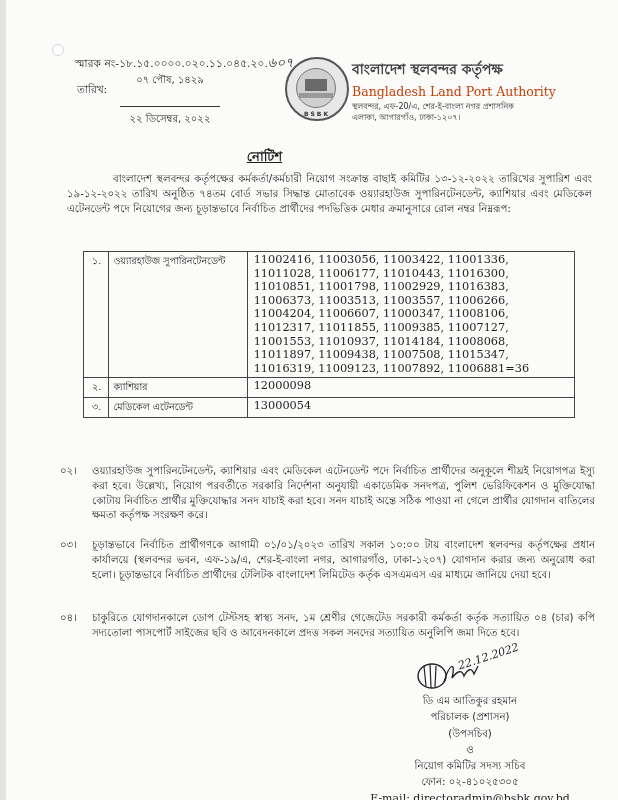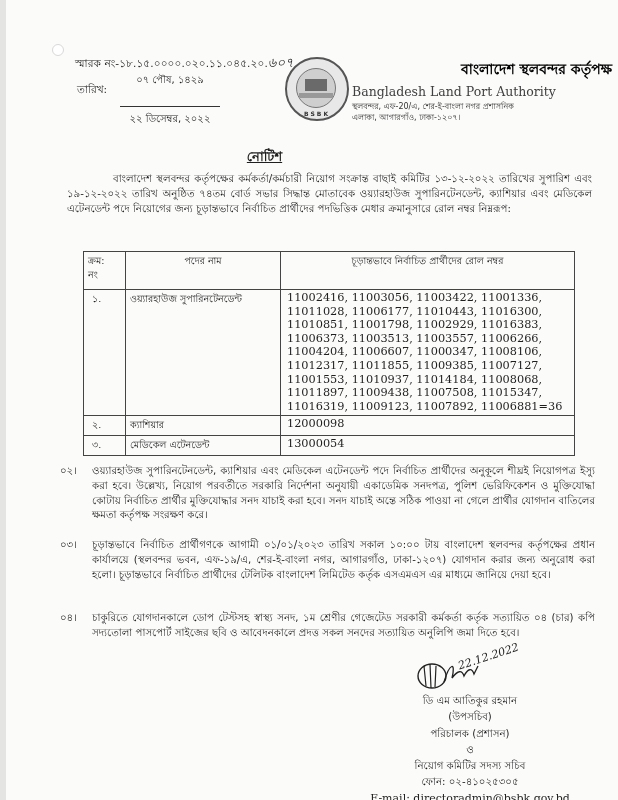--- a/index.html
+++ b/index.html
@@ -24,22 +24,22 @@
   .date-block .d1 { text-align: center; border-bottom: 1px solid #333; padding-bottom: 17px; }
   .date-block .d2 { text-align: center; padding-top: 4px; }
 
   .logo { position: absolute; left: 285px; top: 57px; width: 60px; height: 60px; border-radius: 50%; border: 2px solid #555; background: #e8e8e8; }
   .logo .inner { position: absolute; left: 9px; top: 9px; width: 38px; height: 38px; border-radius: 50%; border: 1px solid #777; background: #cfcfcf; }
   .logo .bld { position: absolute; left: 18px; top: 20px; width: 22px; height: 12px; background: #6a6a6a; }
   .logo .road { position: absolute; left: 12px; top: 34px; width: 34px; height: 5px; background: #999; }
   .logo .txt { position: absolute; left: 0; bottom: 2px; width: 60px; text-align: center; font-size: 6px; font-weight: bold; color: #333; letter-spacing: 2px; }
 
   .org { position: absolute; left: 352px; top: 58px; width: 260px; }
-  .org .bn { font-size: 14px; font-weight: bold; color: #000000; text-align: right; }
-  .org .en { font-family: "DejaVu Serif", serif; font-size: 12.5px; margin-top: 2px; color: #404040; }
+  .org .bn { font-size: 14px; font-weight: bold; color: #404040; }
+  .org .en { font-family: "DejaVu Serif", serif; font-size: 12.5px; margin-top: 2px; color: #c2410c; }
   .org .addr { font-size: 8px; margin-top: 2px; line-height: 11px; color: #333; }
   .org .web { font-family: "DejaVu Serif", serif; font-size: 12px; text-decoration: underline; margin-top: 1px; color: #222; }
 
   .title { position: absolute; left: 0; width: 529px; top: 147px; text-align: center; font-size: 13px; font-weight: bold; }
   .title span { text-decoration: underline; }
 
   .intro { position: absolute; left: 67px; top: 172px; width: 525px; font-size: 10.2px; line-height: 14.8px; text-align: justify; text-indent: 46px; }
 
   table.rolls { position: absolute; left: 83px; top: 251px; width: 492px; border-collapse: collapse; }
   table.rolls td, table.rolls th { border: 1px solid #444; vertical-align: top; }
@@ -91,25 +91,20 @@
     <div>এলাকা, আগারগাঁও, ঢাকা-১২০৭।</div>
   </div>
 </div>
 
 <div class="title"><span>নোটিশ</span></div>
 
 <div class="intro">বাংলাদেশ স্থলবন্দর কর্তৃপক্ষের কর্মকর্তা/কর্মচারী নিয়োগ সংক্রান্ত বাছাই কমিটির ১৩-১২-২০২২ তারিখের সুপারিশ এবং ১৯-১২-২০২২ তারিখ অনুষ্ঠিত ৭৪তম বোর্ড সভার সিদ্ধান্ত মোতাবেক ওয়্যারহাউজ সুপারিনটেনডেন্ট, ক্যাশিয়ার এবং মেডিকেল এটেনডেন্ট পদে নিয়োগের জন্য চূড়ান্তভাবে নির্বাচিত প্রার্থীদের পদভিত্তিক মেধার ক্রমানুসারে রোল নম্বর নিম্নরূপ:</div>
 
 <table class="rolls">
   <tbody>
-      <tr class="head">
-    <th class="c1"><span>ক্রম:</span><br><span>নং</span></th>
-    <th class="c2">পদের নাম</th>
-    <th>চূড়ান্তভাবে নির্বাচিত প্রার্থীদের রোল নম্বর</th>
-  </tr>
   <tr>
     <td class="c1">১.</td>
     <td>ওয়্যারহাউজ সুপারিনটেনডেন্ট</td>
     <td class="rolls-cell">
       <div>11002416, 11003056, 11003422, 11001336,</div>
       <div>11011028, 11006177, 11010443, 11016300,</div>
       <div>11010851, 11001798, 11002929, 11016383,</div>
       <div>11006373, 11003513, 11003557, 11006266,</div>
       <div>11004204, 11006607, 11000347, 11008106,</div>
       <div>11012317, 11011855, 11009385, 11007127,</div>
@@ -148,19 +143,19 @@
 
 <svg class="sig-mark" viewBox="0 0 120 40">
   <ellipse cx="20" cy="24" rx="14" ry="12" fill="none" stroke="#222" stroke-width="1.4"></ellipse>
   <path d="M12 14 L14 34 M18 12 L19 36 M24 14 L23 35" stroke="#222" stroke-width="1.2" fill="none"></path>
   <path d="M32 30 C38 10, 44 10, 40 26 C46 18, 50 18, 52 24 C56 16, 60 16, 62 22 L66 14" stroke="#222" stroke-width="1.3" fill="none"></path>
 </svg>
 <div class="sig-date">22.12.2022</div>
 
 <div class="sig">
   <div>ডি এম আতিকুর রহমান</div>
+  <div>পরিচালক (প্রশাসন)</div>
   <div>(উপসচিব)</div>
-  <div>পরিচালক (প্রশাসন)</div>
   <div>ও</div>
   <div>নিয়োগ কমিটির সদস্য সচিব</div>
   <div>ফোন: ০২-৪১০২৫৩০৫</div>
   <div class="email">E-mail: directoradmin@bsbk.gov.bd</div>
 </div>
 
 </body></html>

